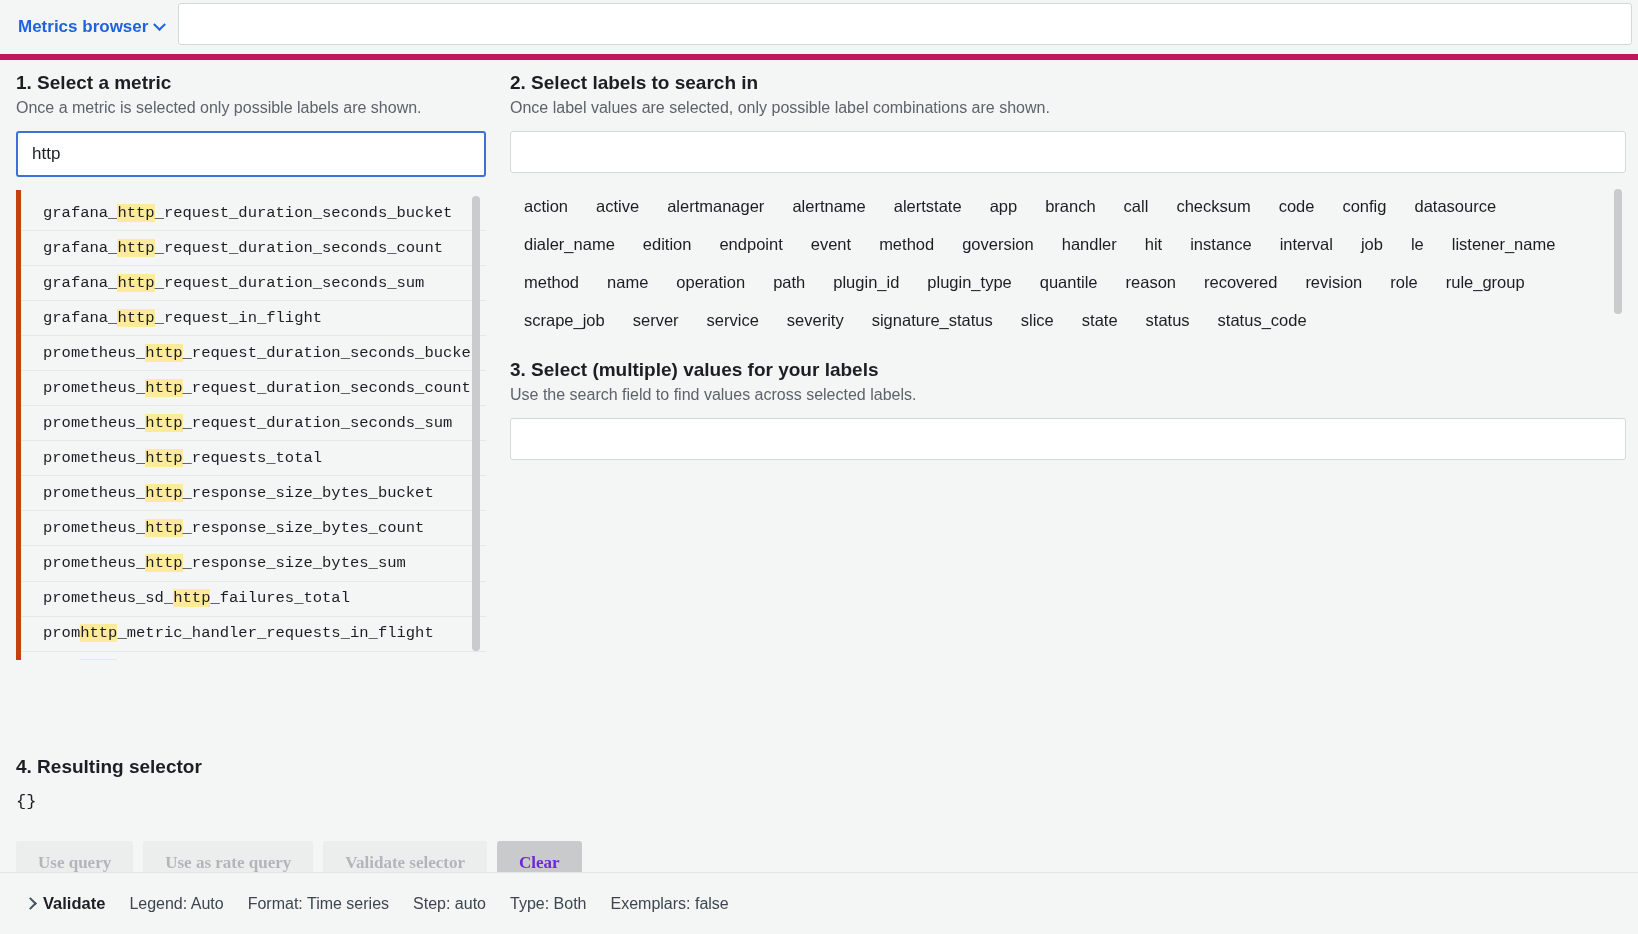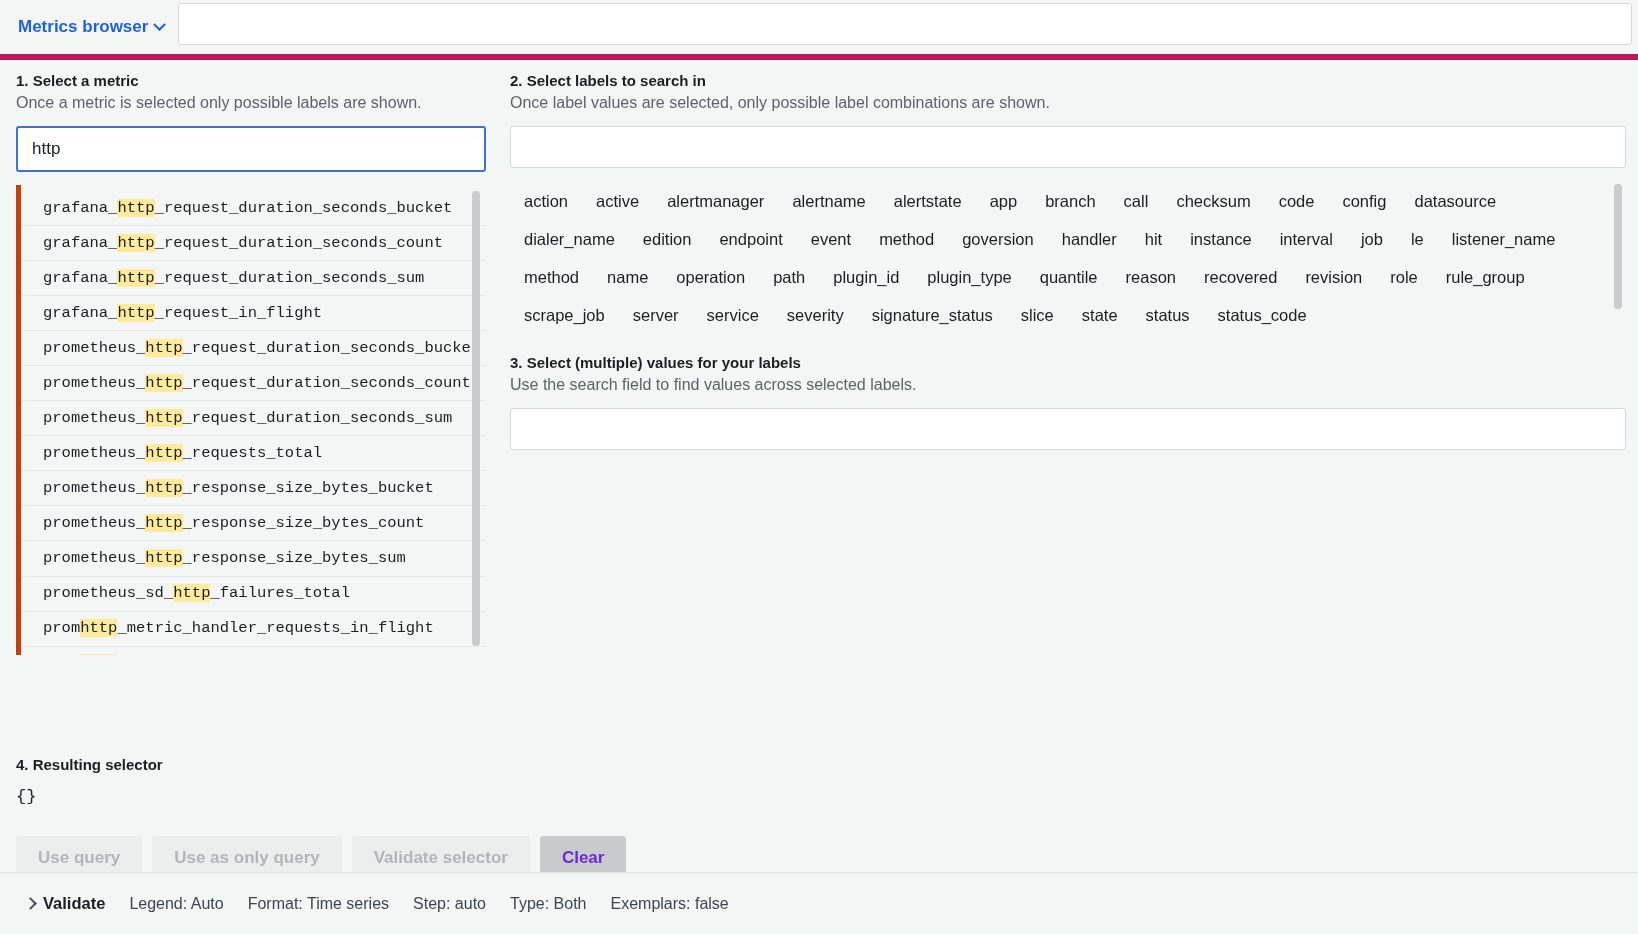--- a/index.html
+++ b/index.html
@@ -49,21 +49,21 @@
     border: none; outline: none; background: transparent;
     font-family: "Liberation Mono", monospace;
     font-size: 15px;
     padding: 0 10px;
   }
 
   
   .body-wrap { position: relative; padding: 0 0 0 0; }
 
   .section-title {
-    font-size: 15px;
+    font-size: 19px;
     font-weight: 700;
     color: #1b1f23;
   }
   .section-sub {
     font-size: 16px;
     color: #5c636b;
     margin-top: 5px;
   }
 
   
@@ -193,21 +193,21 @@
     display: flex; gap: 10px;
     margin-top: 30px;
   }
   .btn {
     font-size: 17px;
     font-weight: 700;
     padding: 12px 22px;
     border-radius: 3px;
     border: none;
     cursor: pointer;
-    font-family: Liberation Sans, sans-serif;
+    font-family: Liberation Serif, serif;
   }
   .btn.disabled {
     background: #eceded;
     color: #b2b6ba;
     cursor: default;
   }
   .btn.active {
     background: #c8cacc;
     color: #6d28d9;
   }
@@ -355,21 +355,21 @@
           <input type="text" placeholder="" style="">
         </div>
       </div>
     </div>
 
     <div class="sec4">
       <div class="section-title">4. Resulting selector</div>
       <div class="selector-code">{}</div>
       <div class="btn-row" id="btn-row">
           <button class="btn disabled">Use query</button>
-          <button class="btn disabled">Use as only query</button>
+          <button class="btn disabled">Use as rate query</button>
           <button class="btn disabled">Validate selector</button>
           <button class="btn active">Clear</button>
         </div>
     </div>
   </div>
 
   <div class="options-bar">
     <div style="display:flex;align-items:center;">
       <span class="opt-chev"></span>
       <span class="opt-title">Validate</span>

